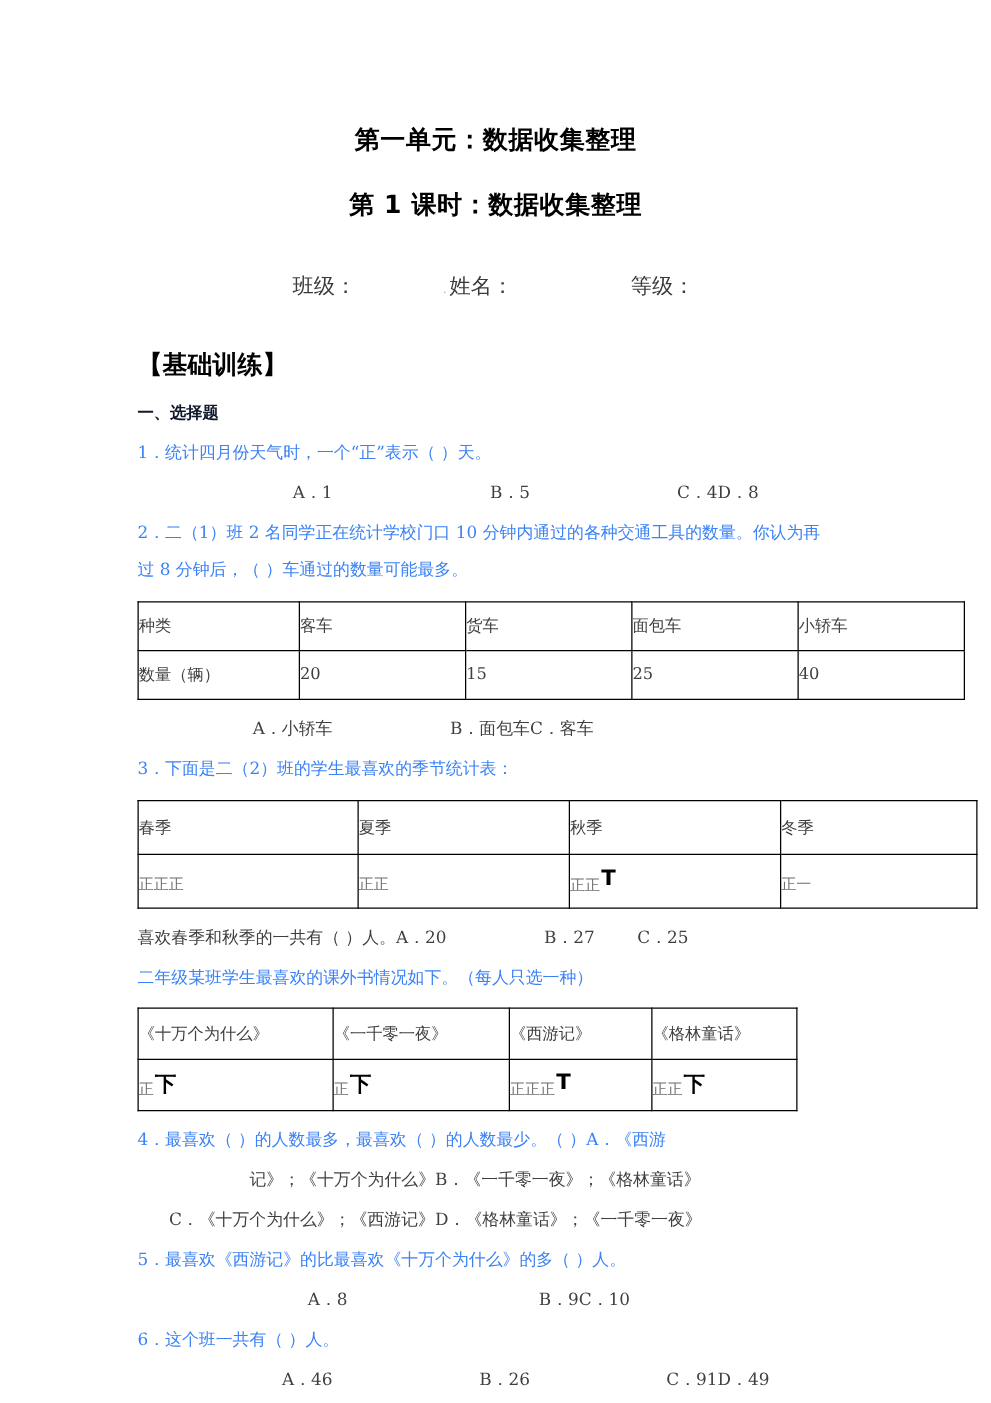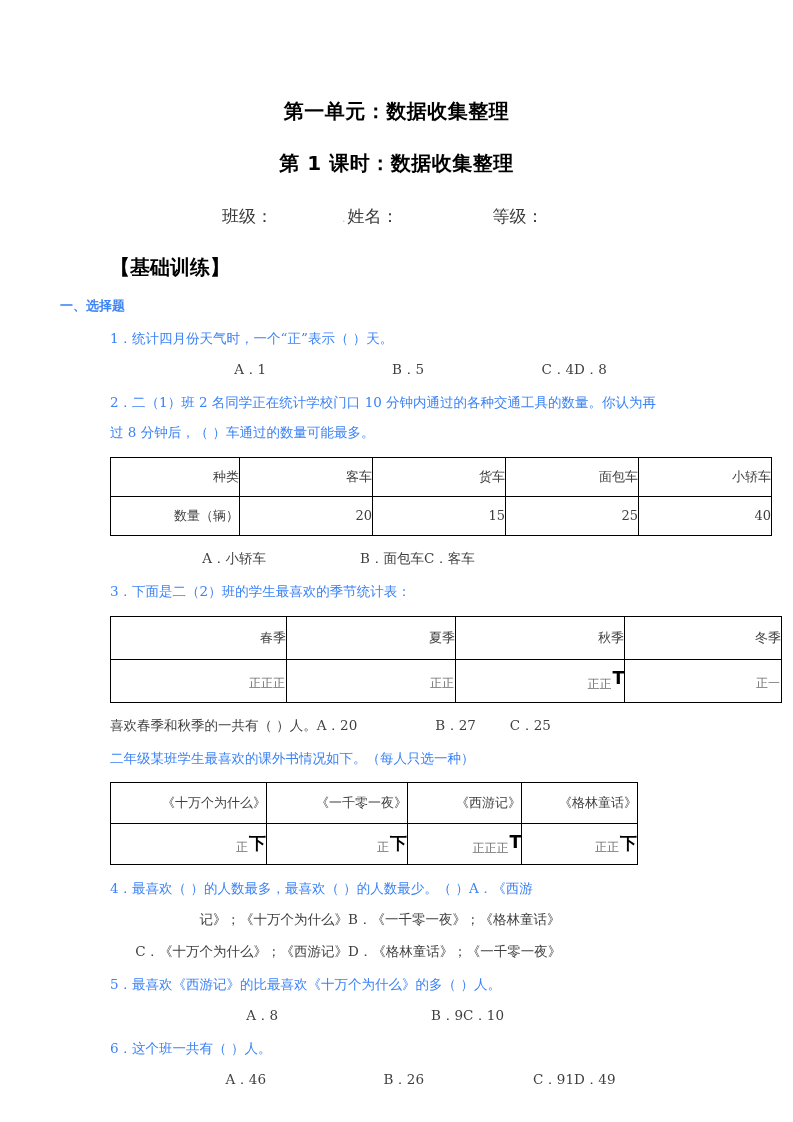--- a/index.html
+++ b/index.html
@@ -29,21 +29,21 @@
     font-size: 20px;
     font-weight: bold;
     color: #000000;
     letter-spacing: 0.5px;
     font-family: "DejaVu Sans", "Liberation Sans", sans-serif;
   }
   .title-1 { margin: 0; padding-top: 98px; }
   .title-2 { margin: 0; padding-top: 25px; }
 
   .info-line {
-    margin: 0;
+    margin: 12px;
     padding-top: 28px;
     font-size: 17px;
     color: #3a3a3a;
     display: flex;
     padding-left: 222px;
   }
   .info-line .slot-class { width: 120px; }
   .info-line .tiny-dot {
     color: #c9bfa8;
     font-size: 11px;
@@ -58,24 +58,24 @@
     padding-top: 26px;
     padding-left: 110px;
     font-size: 20px;
     font-weight: bold;
     color: #000000;
     font-family: "DejaVu Sans", "Liberation Sans", sans-serif;
   }
   .sub-head {
     margin: 0;
     padding-top: 16px;
-    padding-left: 60px;
+    padding-left: 110px;
     font-size: 13px;
     font-weight: bold;
-    color: #3b82f6;
+    color: #0f172a;
     font-family: "DejaVu Sans", "Liberation Sans", sans-serif;
   }
 
   
   .q {
     margin: 0;
     padding-top: 15px;
     padding-left: 110px;
     padding-right: 28px;
     font-size: 13.5px;
@@ -114,21 +114,21 @@
   .tbl {
     border-collapse: collapse;
     table-layout: fixed;
     margin-top: 16px;
     margin-left: 110px;
     font-size: 13px;
     color: #3f3f3f;
   }
   .tbl td {
     border: 1px solid #000000;
-    text-align: right;
+    text-align: left;
     vertical-align: middle;
     padding: 0;
     height: 38px;
   }
   .tbl.seasons td { height: 42px; }
   .tbl.books td { height: 40px; }
 
   .tally {
     color: #6e6e6e;
     font-size: 12px;

